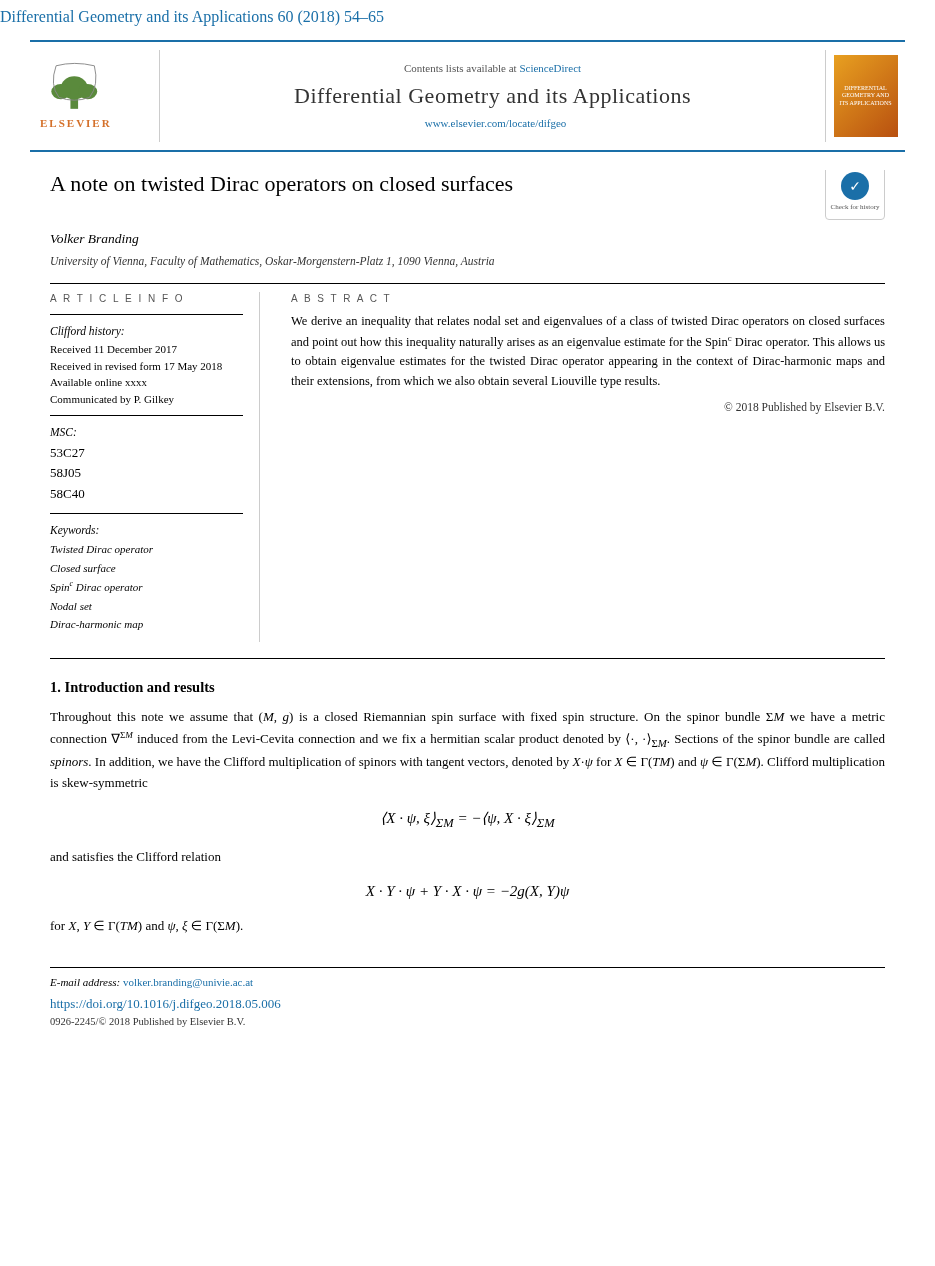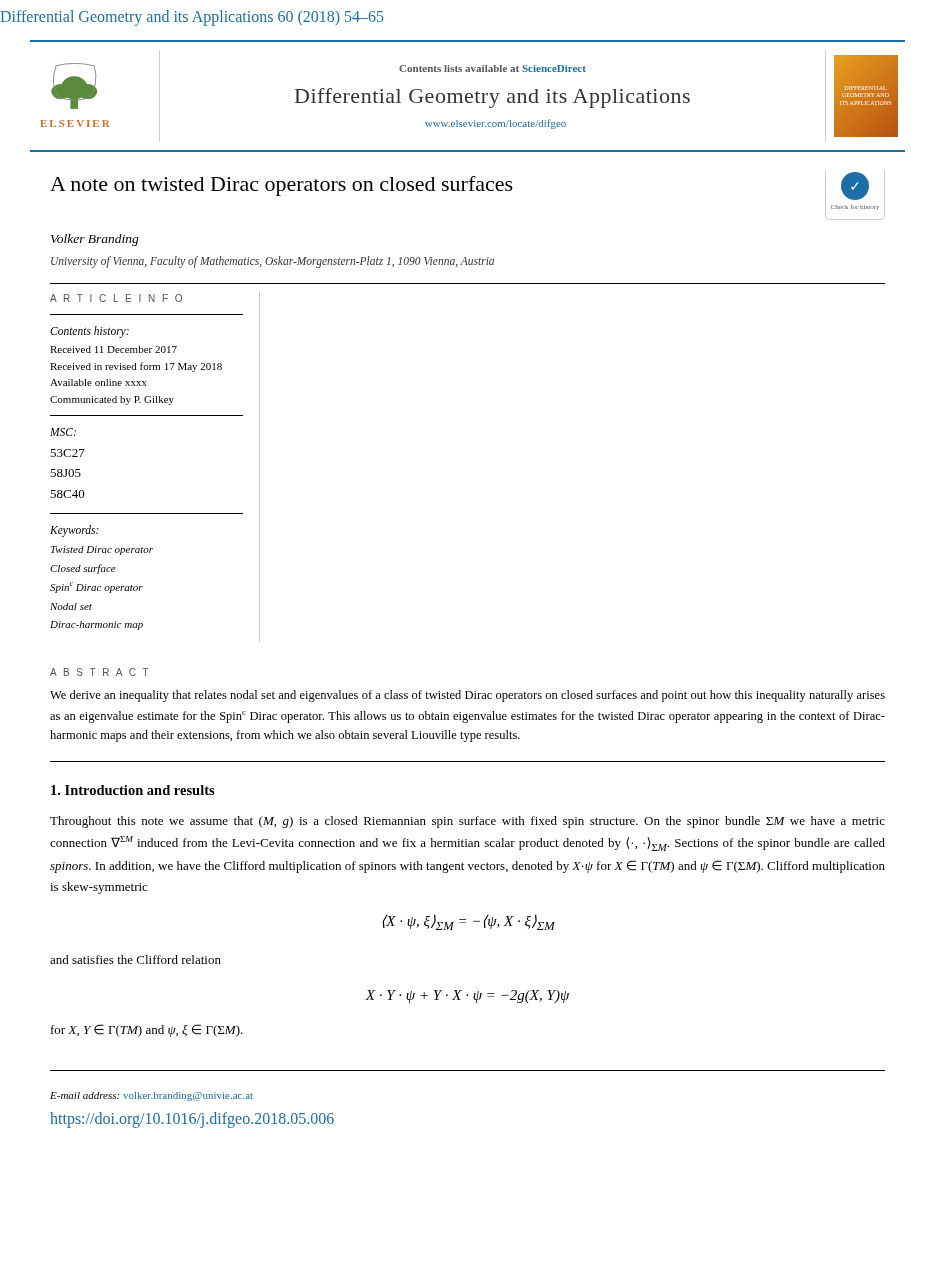--- a/index.html
+++ b/index.html
@@ -58,21 +58,20 @@
       flex: 1;
       display: flex;
       flex-direction: column;
       align-items: center;
       justify-content: center;
       padding: 4px 10px;
     }
     .sciencedirect-line {
       font-size: 11px;
       color: #555;
-      font-weight: bold;
     }
     .sciencedirect-line a, .sd-link {
       color: #1a6fa8;
       text-decoration: none;
     }
     .journal-title-big {
       font-size: 22px;
       font-family: 'Times New Roman', serif;
       color: #333;
       margin: 5px 0 4px 0;
@@ -157,22 +156,22 @@
       color: #333;
       margin-bottom: 14px;
     }
     .divider-line {
       border: none;
       border-top: 1px solid #000;
       margin: 8px 0;
     }
     .two-col {
       display: flex;
-      flex-direction: column;
-      gap: 24px;
+      flex-direction: row;
+      gap: 31px;
       margin-bottom: 16px;
     }
     .article-info-col {
       width: 210px;
       flex-shrink: 0;
       font-size: 11.5px;
       border-right: 1px solid #ccc;
       padding-right: 16px;
     }
     .abstract-col {
@@ -238,29 +237,29 @@
     }
     .math-display {
       text-align: center;
       font-size: 15px;
       margin: 14px 0;
       font-style: italic;
     }
     .footnote-area {
       margin-top: 30px;
       border-top: 1px solid #000;
-      padding-top: 16px;
+      padding-top: 6px;
       font-size: 11px;
     }
     .footnote-text {
       font-size: 11px;
       line-height: 1.5;
     }
     .doi-line {
-      font-size: 16px;
+      font-size: 13px;
       color: #1a6fa8;
       margin-top: 4px;
     }
     .issn-line {
       font-size: 10.5px;
       color: #333;
       margin-top: 2px;
     }
     .italic { font-style: italic; }
     .blue-link { color: #1a6fa8; }
@@ -323,21 +322,21 @@
 
   <hr class="divider-line">
 
   <div class="two-col">
 
     <div class="article-info-col">
       <div class="section-label">A R T I C L E   I N F O</div>
       <hr class="divider-line">
 
       <div class="info-subsection">
-        <div class="info-subsection-title">Contents history:</div>
+        <div class="info-subsection-title">Clifford history:</div>
         <div class="info-text">Received 11 December 2017</div>
         <div class="info-text">Received in revised form 17 May 2018</div>
         <div class="info-text">Available online xxxx</div>
         <div class="info-text">Communicated by P. Gilkey</div>
       </div>
 
       <hr class="divider-line">
 
       <div class="info-subsection">
         <div class="info-subsection-title">MSC:</div>
@@ -360,20 +359,21 @@
           <div>Dirac-harmonic map</div>
         </div>
       </div>
     </div>
 
     <div class="abstract-col">
       <div class="section-label">A B S T R A C T</div>
       <div class="abstract-text">
         We derive an inequality that relates nodal set and eigenvalues of a class of twisted Dirac operators on closed surfaces and point out how this inequality naturally arises as an eigenvalue estimate for the Spin<sup>c</sup> Dirac operator. This allows us to obtain eigenvalue estimates for the twisted Dirac operator appearing in the context of Dirac-harmonic maps and <span>their</span> extensions, from which we also obtain several Liouville type results.
       </div>
+      <div class="copyright-line">© 2018 Published by Elsevier B.V.</div>
     </div>
   </div>
 
   <hr class="big-divider">
 
   <div class="section-heading">1. Introduction and results</div>
 
   <div class="body-text">
     Throughout this note we assume that (<span class="italic">M</span>, <span class="italic">g</span>) is a closed Riemannian spin surface with fixed spin structure. On the spinor bundle Σ<span class="italic">M</span> we have a metric connection ∇<sup>Σ<span class="italic">M</span></sup> induced from the Levi-Cevita connection <span>and</span> we fix a hermitian scalar product denoted by ⟨·, ·⟩<sub>Σ<span class="italic">M</span></sub>. Sections of the spinor bundle are called <span class="italic">spinors</span>. In addition, we have the Clifford multiplication of spinors with tangent vectors, denoted by <span class="italic">X</span>·<span class="italic">ψ</span> for <span class="italic">X</span> ∈ Γ(<span class="italic">TM</span>) and <span class="italic">ψ</span> ∈ Γ(Σ<span class="italic">M</span>). Clifford multiplication is skew-symmetric
   </div>
@@ -393,15 +393,16 @@
   <div class="body-text">
     for <span class="italic">X</span>, <span class="italic">Y</span> ∈ Γ(<span class="italic">TM</span>) and <span class="italic">ψ</span>, <span class="italic">ξ</span> ∈ Γ(Σ<span class="italic">M</span>).
   </div>
 
   <div class="footnote-area">
     <div class="footnote-text">
       <span class="italic">E-mail address:</span>
       <a class="blue-link">volker.branding@univie.ac.at</a>
     </div>
     <div class="doi-line">https://doi.org/10.1016/j.difgeo.2018.05.006</div>
+    <div class="issn-line">0926-2245/© 2018 Published by Elsevier B.V.</div>
   </div>
 
 </div>
 
 </body></html>

